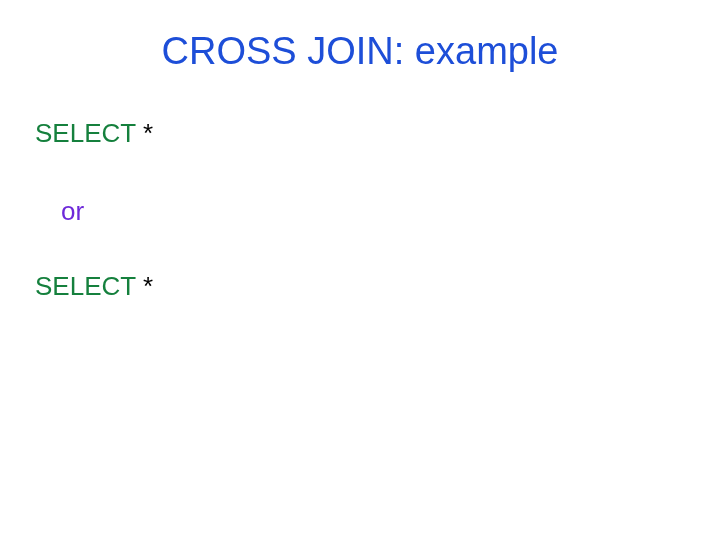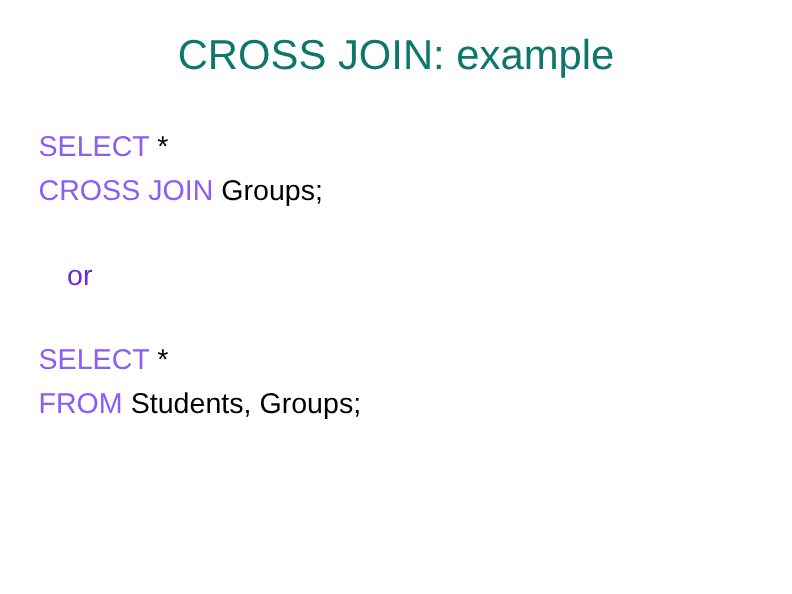--- a/index.html
+++ b/index.html
@@ -13,31 +13,31 @@
       background: #ffffff;
       font-family: Arial, Helvetica, sans-serif;
       color: #000000;
       padding: 30px 35px;
     }
     .title {
       text-align: center;
       font-size: 38px;
       font-weight: normal;
       margin-bottom: 42px;
-      color: #0f766e;
+      color: #1d4ed8;
     }
     .content {
       font-size: 26px;
       line-height: 1.45;
     }
     .line {
       margin-bottom: 2px;
     }
     .kw {
-      color: #8b5cf6;
+      color: #15803d;
     }
     .plain {
       color: #000000;
     }
     .spacer {
       height: 38px;
     }
     .or-line {
       padding-left: 26px;
       color: #6d28d9;
@@ -45,29 +45,23 @@
   </style>
 </head>
 <body>
 
 <div class="title">CROSS JOIN: example</div>
 
 <div class="content">
   <div class="line">
     <span class="kw">SELECT</span><span class="plain"> *</span>
   </div>
-  <div class="line">
-    <span class="kw">CROSS JOIN</span><span class="plain"> Groups;</span>
-  </div>
 
   <div class="spacer"></div>
 
   <div class="or-line">or</div>
 
   <div class="spacer"></div>
 
   <div class="line">
     <span class="kw">SELECT</span><span class="plain"> *</span>
   </div>
-  <div class="line">
-    <span class="kw">FROM</span><span class="plain"> Students, Groups;</span>
-  </div>
 </div>
 
 </body></html>

